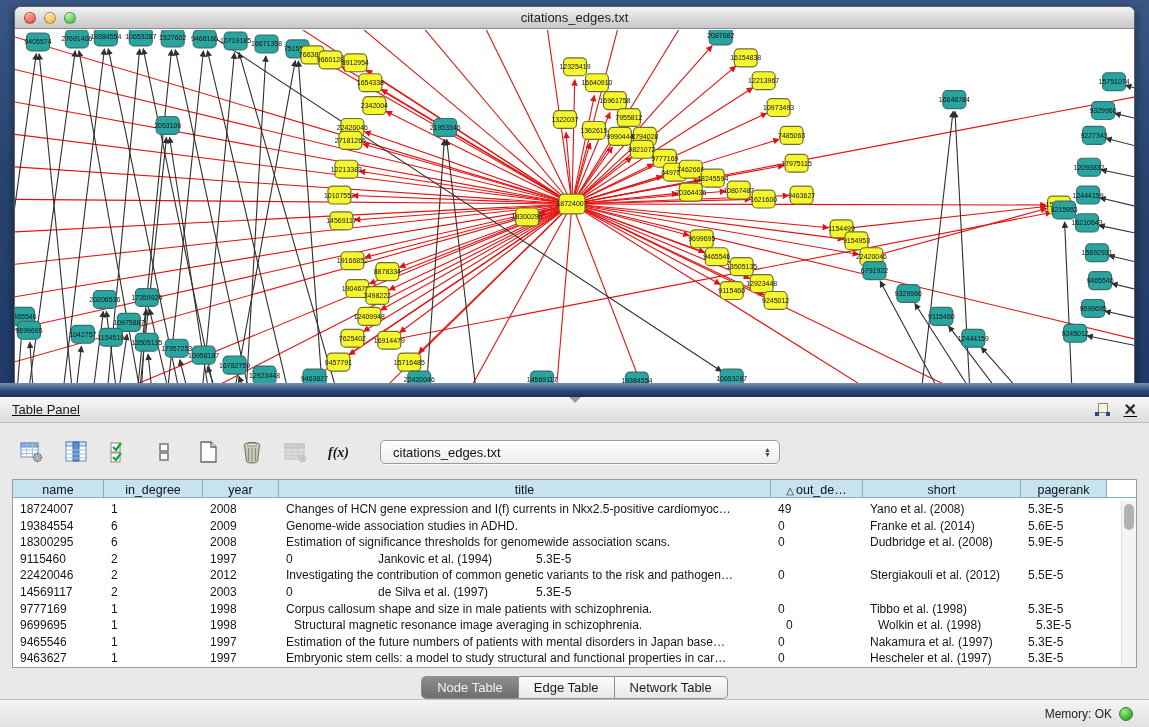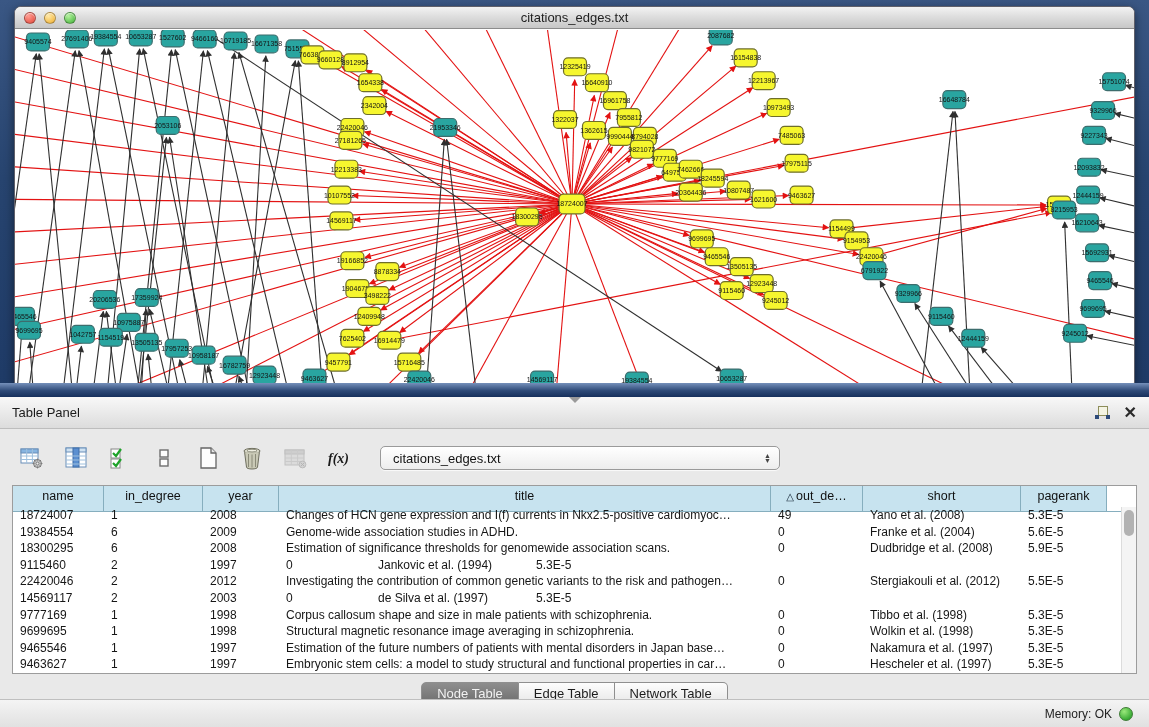--- a/index.html
+++ b/index.html
@@ -22,42 +22,42 @@
   .light { width:12px; height:12px; border-radius:50%; border:1px solid rgba(0,0,0,.3);
     box-shadow:inset 0 1px 1px rgba(255,255,255,.6); }
   .light.red   { background:radial-gradient(circle at 35% 30%,#ff9d92,#ec5f52 70%); }
   .light.yellow{ background:radial-gradient(circle at 35% 30%,#ffe9a8,#f5bf4f 70%); }
   .light.green { background:radial-gradient(circle at 35% 30%,#b6f2a0,#61c554 70%); }
   .canvas { position:absolute; left:0; top:23px; right:0; bottom:0; background:#ffffff; }
   .canvas svg { display:block; width:100%; height:100%; }
 
   
   .table-panel { position:absolute; left:0; top:397px; width:1149px; height:302px; background:#e9e9e9; }
-  .panel-header { position:relative; height:32px; display:flex; align-items:center; padding:0 12px;
-    background:linear-gradient(180deg,#f8f8f8,#dcdcdc); border-bottom:1px solid #bdbdbd; }
+  .panel-header { position:relative; height:26px; display:flex; align-items:center; padding:0 12px;
+    background:linear-gradient(180deg,#f8f8f8,#dcdcdc); border-bottom:1px solid #bdbdbd;text-decoration:underline; }
   .panel-title { font-size:13px; color:#1b1b1b; }
   .splitter-handle { position:absolute; left:50%; top:0; margin-left:-6px; width:0; height:0;
     border-left:6px solid transparent; border-right:6px solid transparent; border-top:6px solid #9a9a9a; }
   .header-actions { margin-left:auto; display:flex; align-items:center; gap:14px; }
   .float-icon { position:relative; width:15px; height:14px; display:inline-block; }
   .float-icon .big { position:absolute; left:3px; top:0; width:10px; height:10px; border:1px solid #8d8d5a; background:#f4f4e4; }
   .float-icon .sq1 { position:absolute; left:0; top:9px; width:4px; height:4px; background:#2d4a79; }
   .float-icon .sq2 { position:absolute; left:11px; top:9px; width:4px; height:4px; background:#2d4a79; }
   .close-x { font-size:16px; font-weight:700; color:#2b2b2b; line-height:14px; }
 
   .toolbar { display:flex; align-items:center; gap:12px; padding:14px 0 10px 16px; }
   .tool-btn { width:32px; height:30px; display:flex; align-items:center; justify-content:center; border-radius:4px; }
   .combobox { margin-left:12px; width:400px; height:24px; display:flex; align-items:center;
     background:linear-gradient(180deg,#ffffff,#ededed); border:1px solid #9a9a9a; border-radius:5px;
     padding:0 8px 0 12px; font-size:13px; color:#111; box-shadow:0 1px 1px rgba(255,255,255,.8); }
   .combobox .steppers { margin-left:auto; display:flex; flex-direction:column; line-height:5px; color:#444; font-size:7px; }
 
   .table-wrap { position:relative; margin:2px 12px 0 12px; width:1125px; height:189px;
     background:#fff; border:1px solid #9c9c9c; overflow:hidden; }
-  .thead { display:flex; height:26px; }
+  .thead { display:flex; height:18px; }
   .th { background:#c7e3ef; border-right:1px solid #86aebe; border-bottom:1px solid #86aebe;
     font-size:12.5px; line-height:20px; color:#111; text-align:center; overflow:hidden; white-space:nowrap; flex:none; }
   .th.filler { background:#fff; border-right:none; flex:1; }
   .sort-tri { font-size:10px; color:#123; margin-right:2px; }
   .tbody { position:absolute; left:0; top:21px; right:15px; bottom:0; overflow:hidden; }
   .tr { display:flex; height:16.6px; }
   .td { font-size:12px; line-height:16.5px; color:#161616; padding-left:7px;
     overflow:hidden; white-space:nowrap; flex:none; }
   .vscroll { position:absolute; right:0; top:21px; bottom:0; width:15px; background:#f4f4f4; border-left:1px solid #dcdcdc; }
   .vthumb { position:absolute; left:2px; top:3px; width:10px; height:26px; background:#b2b2b2; border-radius:6px; }
@@ -741,21 +741,21 @@
             <div class="td" style="width: 92px;">49</div>
             <div class="td" style="width: 158px;">Yano et al. (2008)</div>
             <div class="td" style="width: 86px;">5.3E-5</div>
           </div>
           <div class="tr">
             <div class="td" style="width: 91px;">19384554</div>
             <div class="td" style="width: 99px;">6</div>
             <div class="td" style="width: 76px;">2009</div>
             <div class="td" style="width: 492px;">Genome-wide association studies in ADHD.</div>
             <div class="td" style="width: 92px;">0</div>
-            <div class="td" style="width: 158px;">Franke et al. (2004)</div>
+            <div class="td" style="width: 158px;">Franke et al. (2014)</div>
             <div class="td" style="width: 86px;">5.6E-5</div>
           </div>
           <div class="tr">
             <div class="td" style="width: 91px;">18300295</div>
             <div class="td" style="width: 99px;">6</div>
             <div class="td" style="width: 76px;">2008</div>
             <div class="td" style="width: 492px;">Estimation of significance thresholds for genomewide association scans.</div>
             <div class="td" style="width: 92px;">0</div>
             <div class="td" style="width: 158px;">Dudbridge et al. (2008)</div>
             <div class="td" style="width: 86px;">5.9E-5</div>
@@ -791,21 +791,21 @@
             <div class="td" style="width: 76px;">1998</div>
             <div class="td" style="width: 492px;">Corpus callosum shape and size in male patients with schizophrenia.</div>
             <div class="td" style="width: 92px;">0</div>
             <div class="td" style="width: 158px;">Tibbo et al. (1998)</div>
             <div class="td" style="width: 86px;">5.3E-5</div>
           </div>
           <div class="tr">
             <div class="td" style="width: 91px;">9699695</div>
             <div class="td" style="width: 99px;">1</div>
             <div class="td" style="width: 76px;">1998</div>
-            <div class="td" style="width: 492px;">Structural magnetic resonance image averaging in schizophrenia.</div>
+            <div class="td" style="width: 492px; margin-left: 8px;">Structural magnetic resonance image averaging in schizophrenia.</div>
             <div class="td" style="width: 92px;">0</div>
             <div class="td" style="width: 158px;">Wolkin et al. (1998)</div>
             <div class="td" style="width: 86px;">5.3E-5</div>
           </div>
           <div class="tr">
             <div class="td" style="width: 91px;">9465546</div>
             <div class="td" style="width: 99px;">1</div>
             <div class="td" style="width: 76px;">1997</div>
             <div class="td" style="width: 492px;">Estimation of the future numbers of patients with mental disorders in Japan base…</div>
             <div class="td" style="width: 92px;">0</div>

